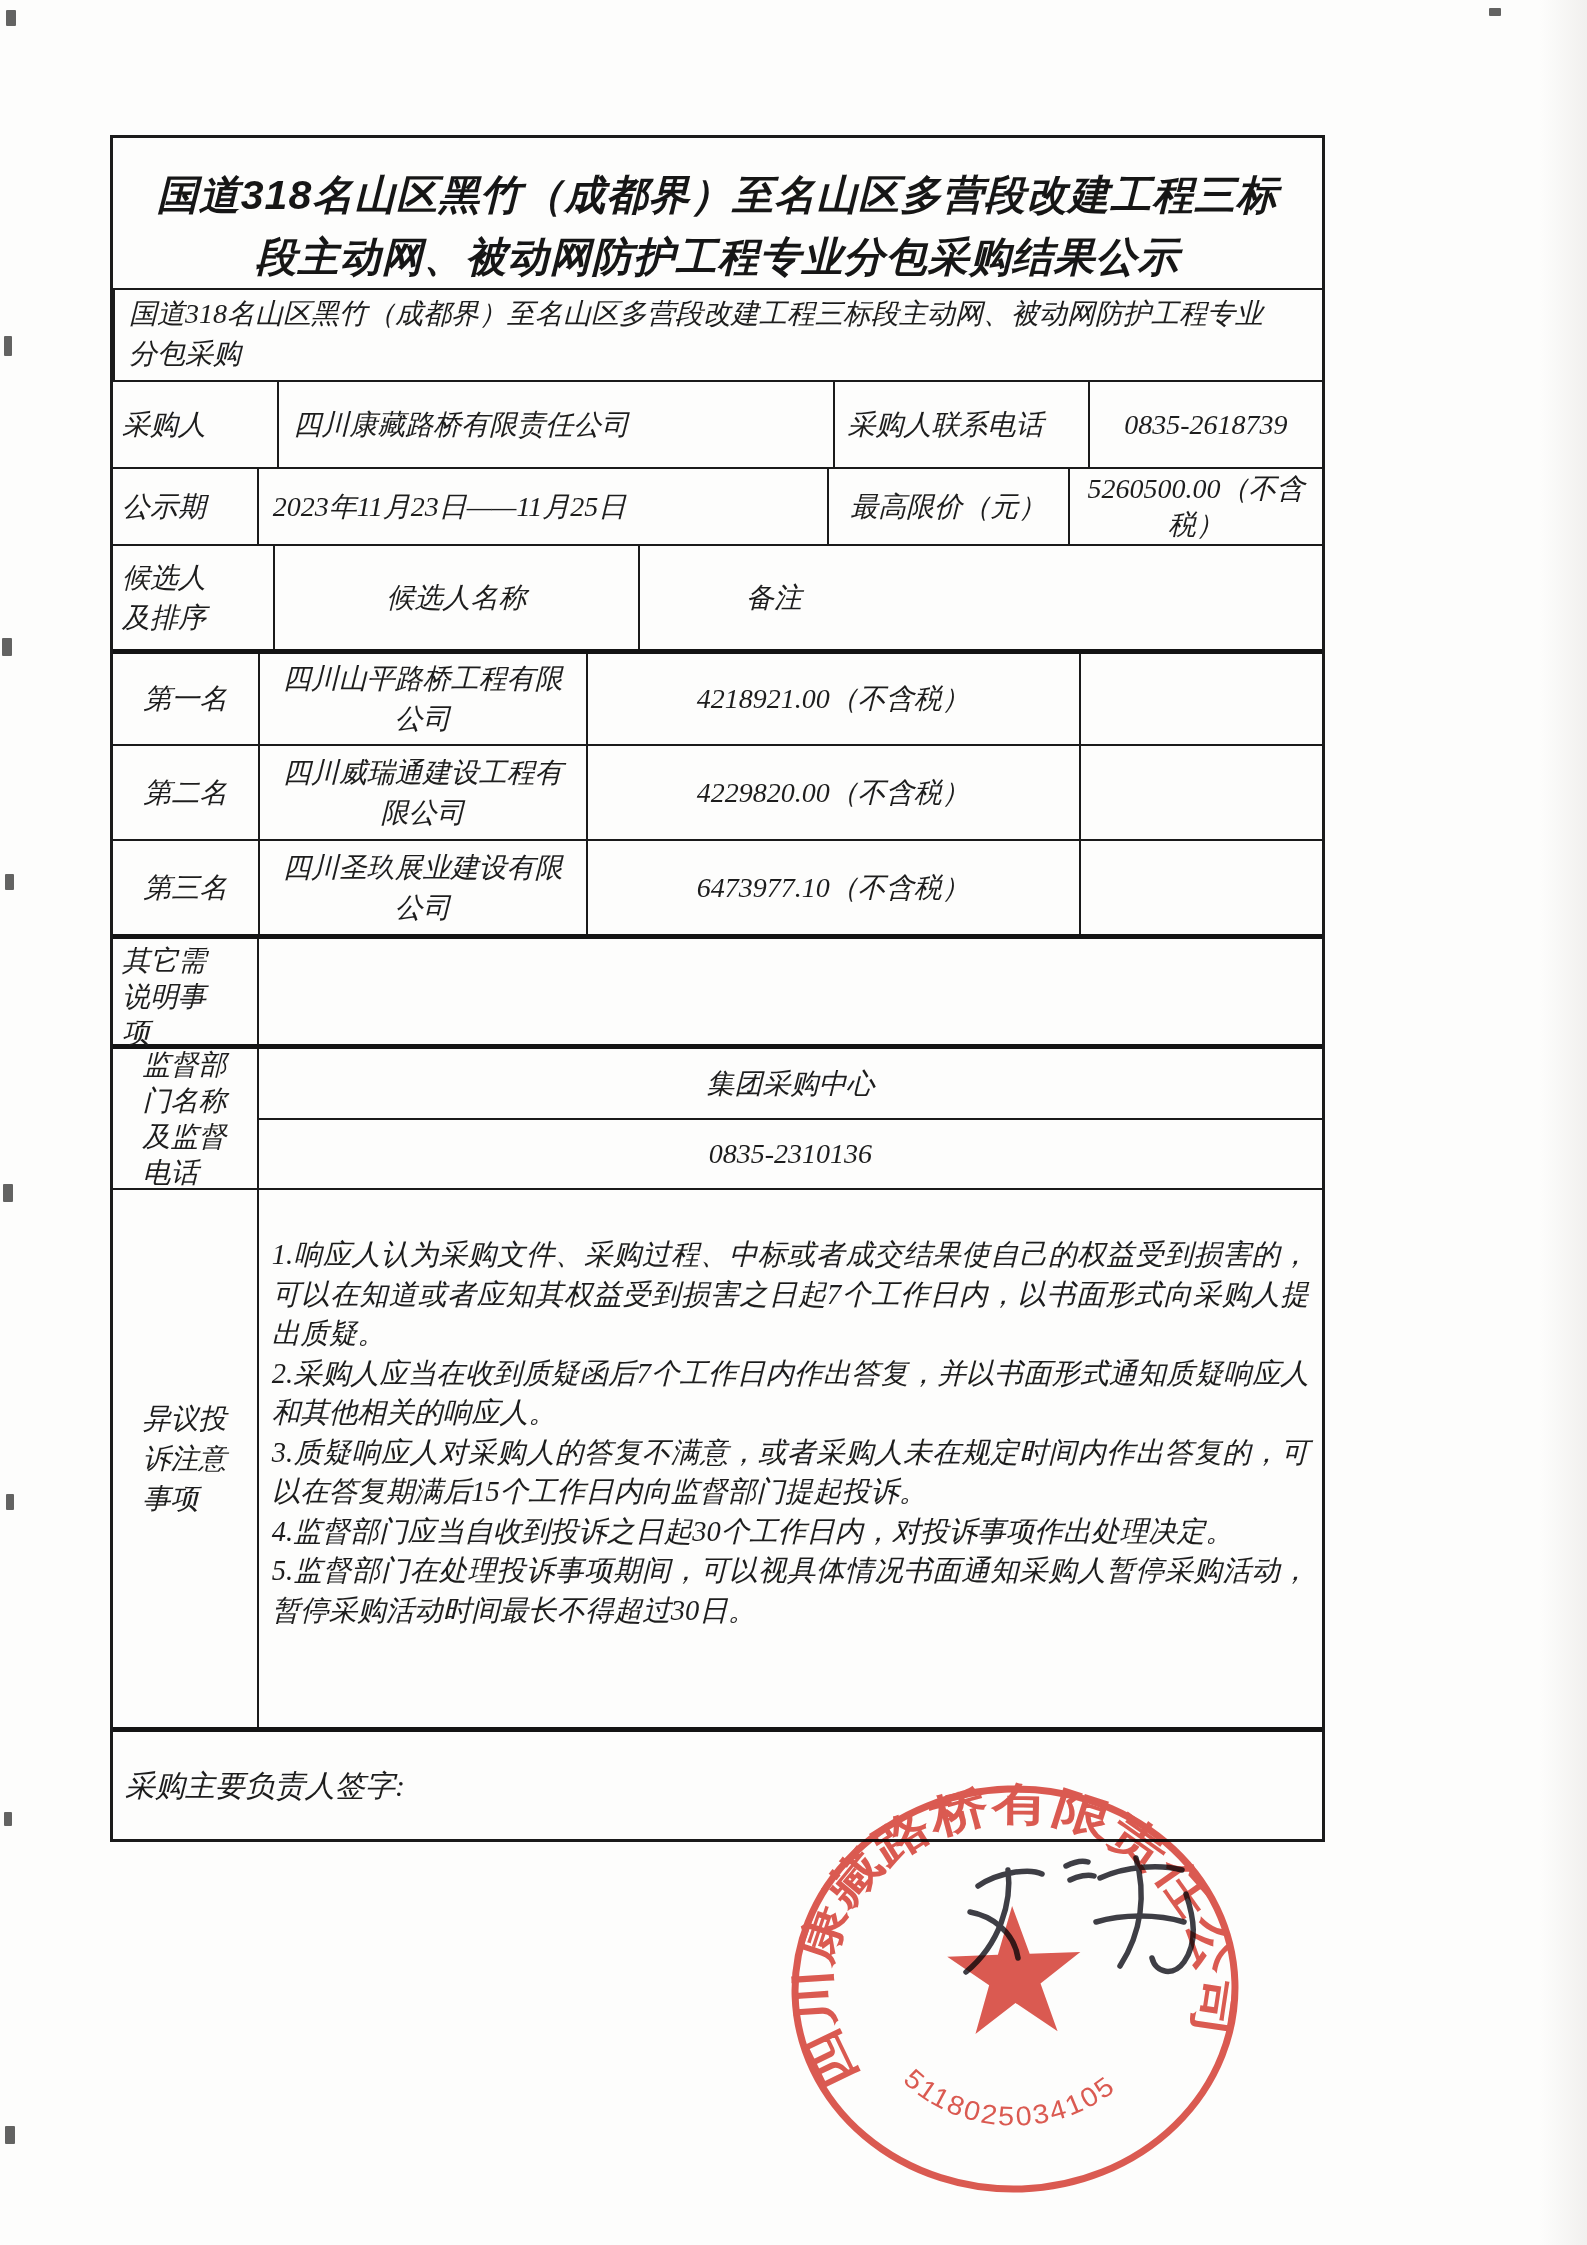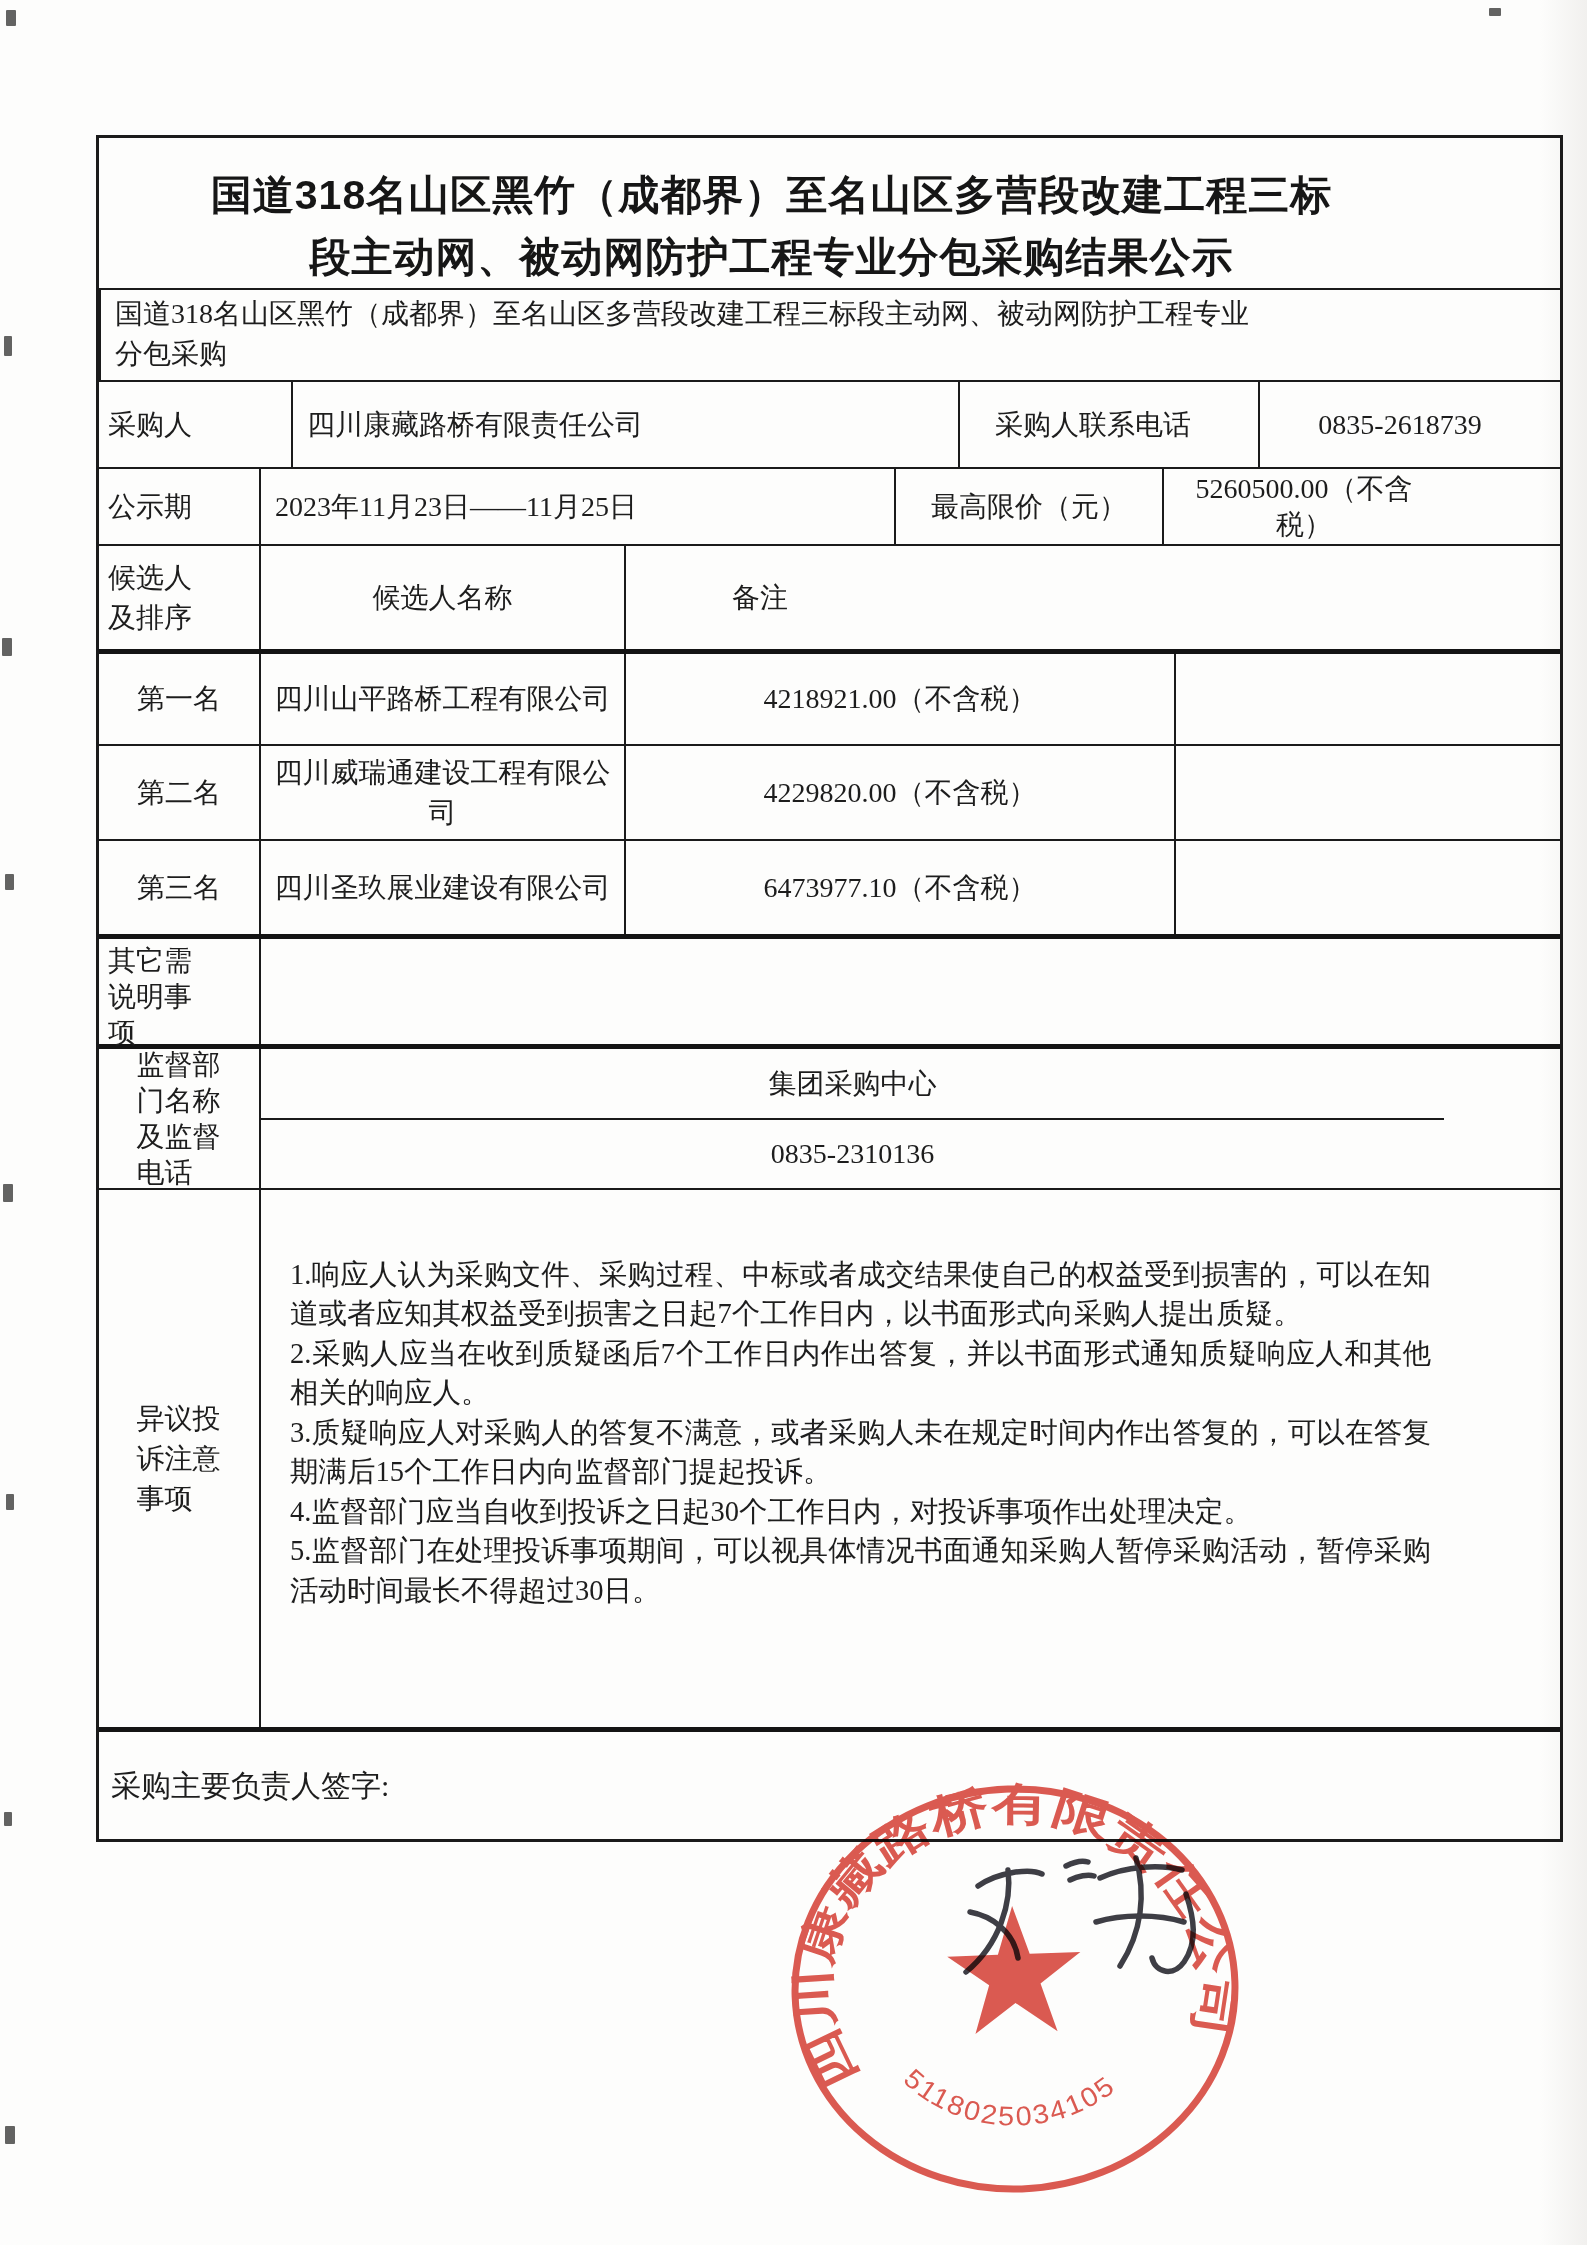--- a/index.html
+++ b/index.html
@@ -1,21 +1,21 @@
 <!DOCTYPE html>
 <html><head>
 <meta charset="utf-8">
 <style>
   html,body{margin:0;padding:0;background:#ffffff;}
   .page{
     position:relative;width:1587px;height:2245px;overflow:hidden;
     background:linear-gradient(90deg,#fdfdfc 0 1540px,#f1f0ee 1587px);
     font-family:"Liberation Serif",serif;color:#1d1d1d;
   }
-  .docbox{position:absolute;left:96px;top:135px;width:1467px;border:3px solid #1b1b1b;box-sizing:border-box;background:transparent;}
+  .docbox{position:absolute;left:110px;top:135px;width:1215px;border:3px solid #1b1b1b;box-sizing:border-box;background:transparent;font-style:italic;}
   .row{display:flex;border-top:2px solid #1b1b1b;box-sizing:border-box;}
   .row.first{border-top:0;}
   .row.thick{border-top:5px solid #141414;}
   .cell{box-sizing:border-box;border-left:2px solid #1b1b1b;display:flex;align-items:center;font-size:28px;line-height:40px;}
   .cell.cfirst{border-left:0;}
   .w160{width:160px;} .w365{width:365px;} .w550{width:550px;} .w270{width:270px;}
   .w635{width:635px;} .w268{width:268px;} .w282{width:282px;} .w1185{width:1185px;} .w1345{width:1345px;} .h92{height:92px;} .h87{height:87px;gap:32px;} .h88{height:88px;} .h77{height:77px;}
   .h105{height:105px;} .h95{height:95px;} .h110{height:110px;} .h144{height:144px;} .h539{height:539px;} .h112{height:112px;}
   .labelcell{justify-content:flex-start;padding-left:9px;}
   .labelcell .lbl{display:inline-block;width:85px;}
@@ -23,21 +23,21 @@
   .labelcenter .lbl{display:inline-block;width:85px;}
   .top{align-items:flex-start;padding-top:4px;}
   .vleft{justify-content:flex-start;padding:4px 14px;}
   .vcenter{justify-content:center;text-align:center;padding:4px 10px;}
   .titlecell{width:1345px;box-sizing:border-box;display:block;padding-top:26px;text-align:center;
     font-family:"Liberation Sans",sans-serif;font-weight:bold;font-size:41px;line-height:62px;letter-spacing:1px;color:#161616;}
   .supright{width:1185px;display:flex;flex-direction:column;border-left:2px solid #1b1b1b;box-sizing:border-box;}
   .subcell{height:72px;display:flex;align-items:center;justify-content:center;font-size:28px;box-sizing:border-box;}
   .subcell.sub2{border-top:2px solid #1b1b1b;}
   .objcell{align-items:center;}
-  .objtext{width:100%;padding:0 13px 52px 29px;box-sizing:border-box;font-size:28.5px;line-height:39.5px;text-align:justify;}
+  .objtext{width:100%;padding:0 13px 52px 13px;box-sizing:border-box;font-size:28.5px;line-height:39.5px;text-align:justify;}
   .signcell{justify-content:flex-start;padding-left:12px;font-size:30px;}
   .sealwrap{position:absolute;left:770px;top:1782px;width:490px;height:432px;pointer-events:none;}
   .artifact{position:absolute;background:#2f2f2f;opacity:.75;border-radius:1px;}
 </style>
 </head>
 <body>
 
 <div class="page">
 
   <div class="artifact" style="left:6px;top:10px;width:10px;height:16px;"></div>

